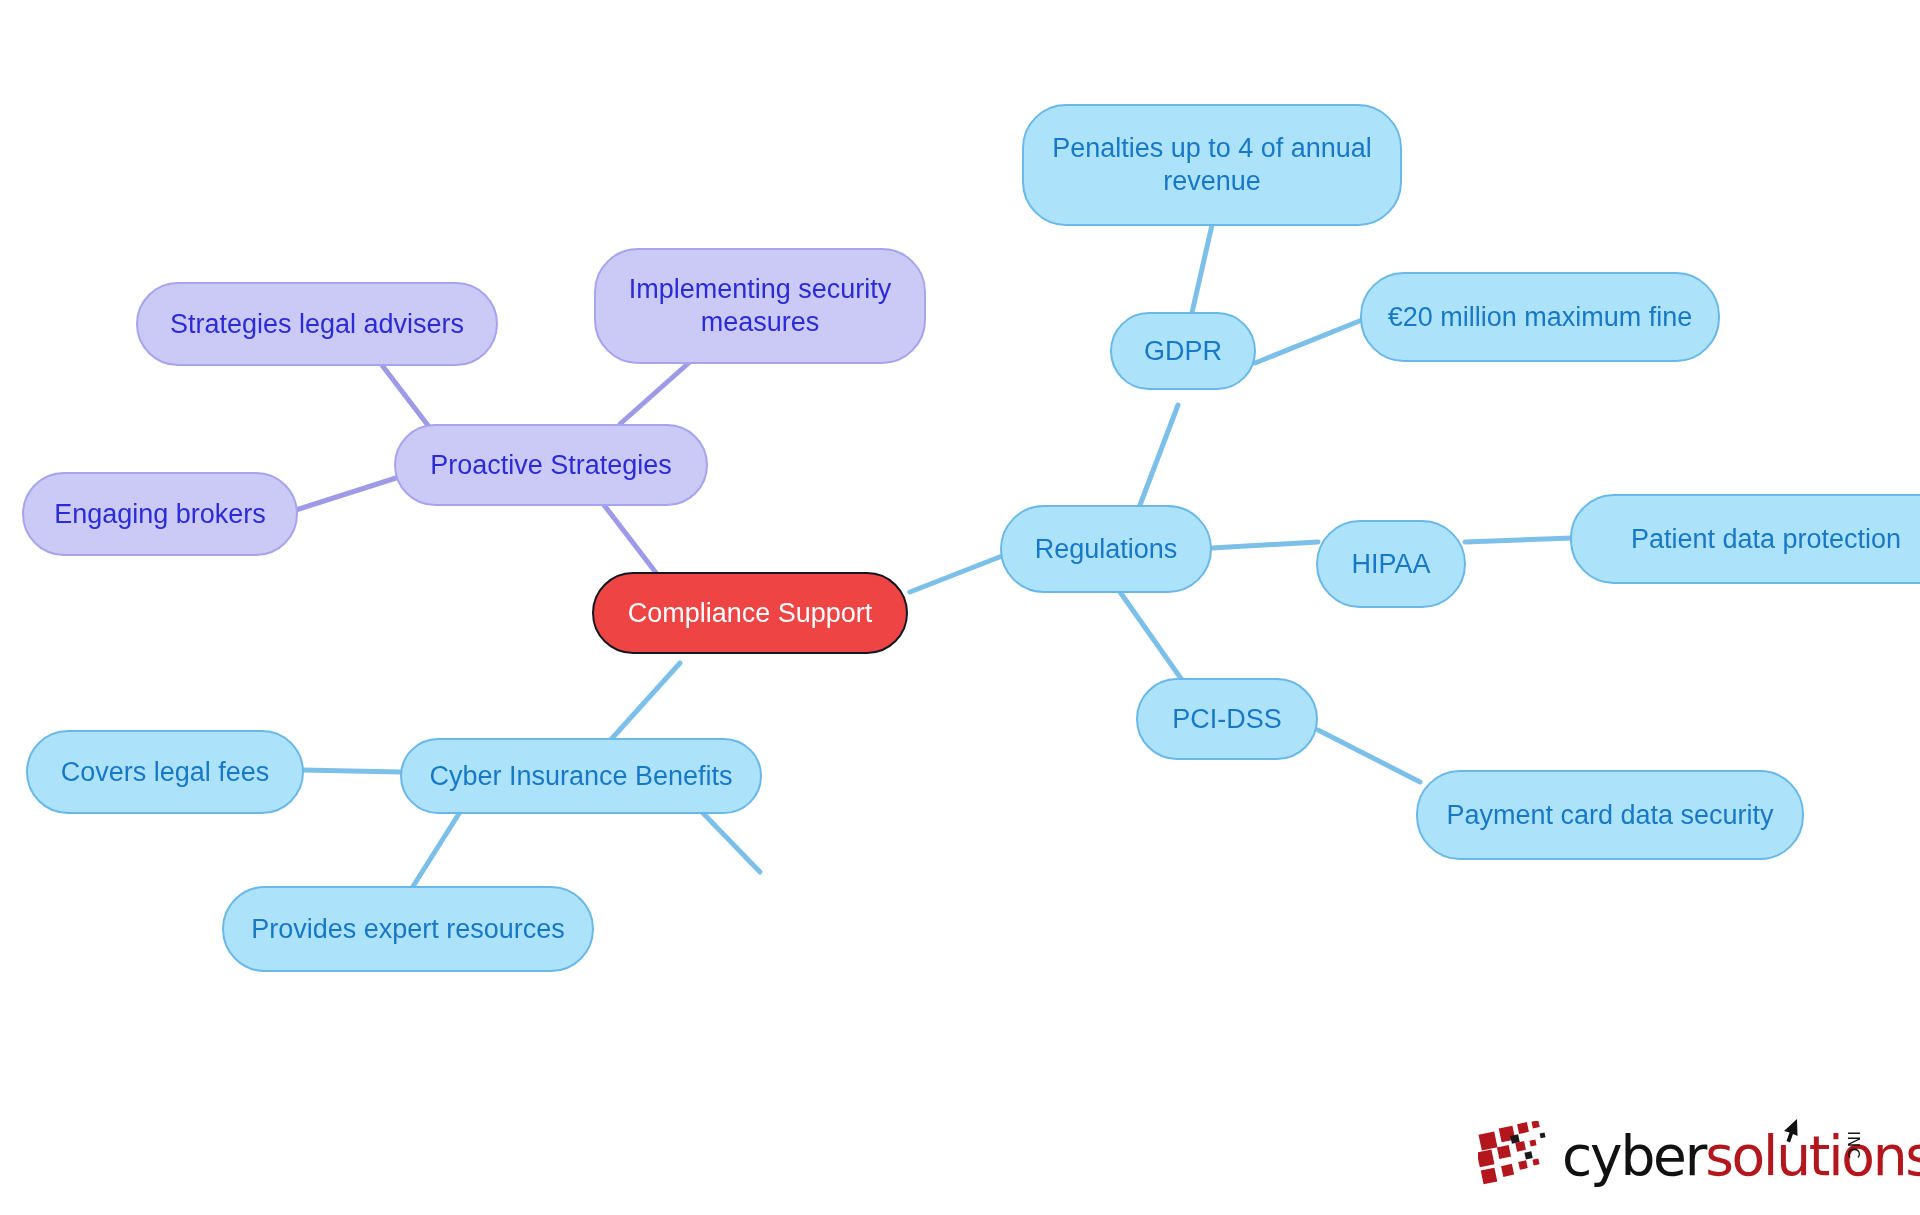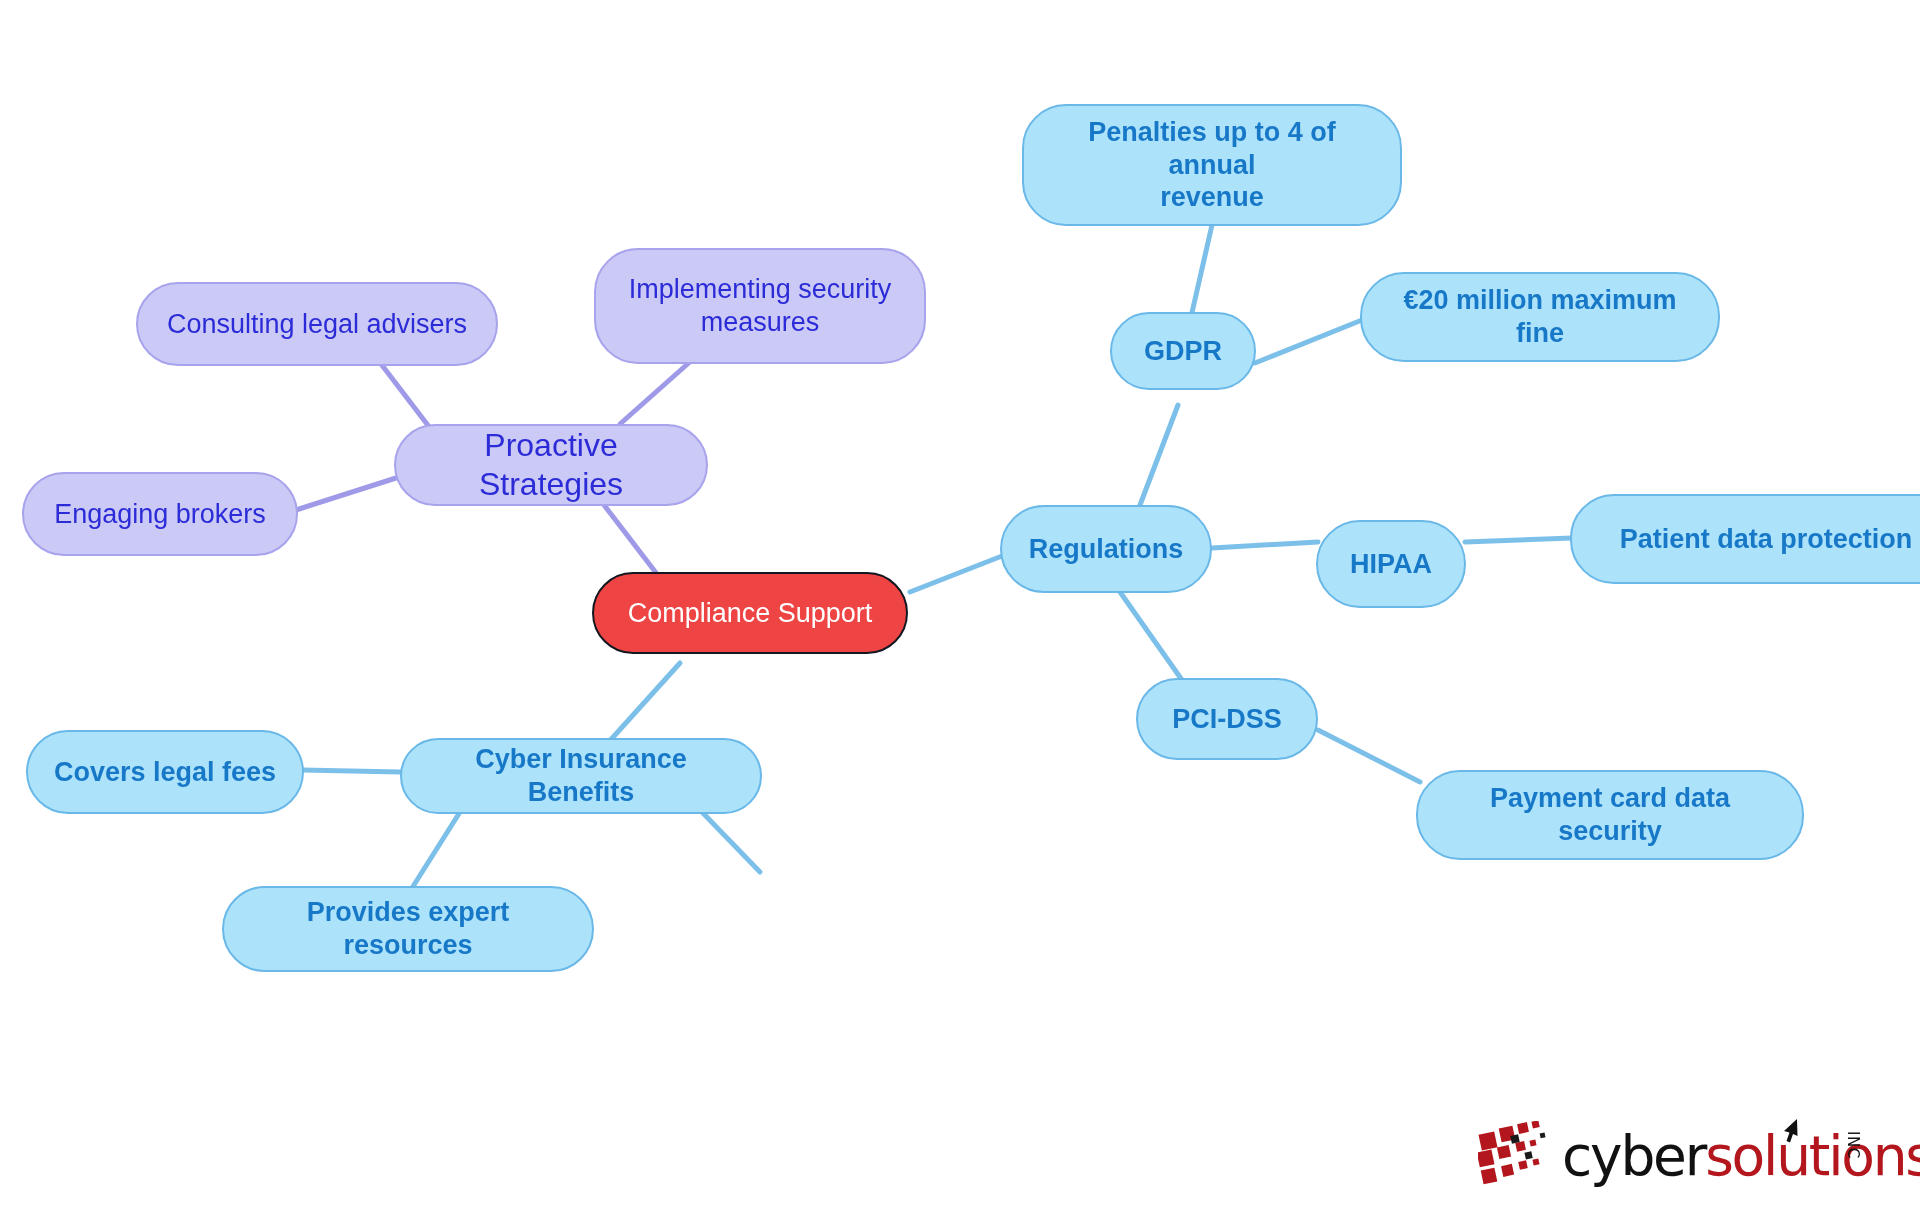--- a/index.html
+++ b/index.html
@@ -43,21 +43,20 @@
     border-width: 2px;
     line-height: 1.22;
     padding: 6px 18px;
     white-space: pre-line;
   }
 
   .node.blue {
     background: #ace3fb;
     border-color: #6ab8e8;
     color: #1878c8;
-    font-weight: bold;
   }
 
   .node.purple {
     background: #cbc9f5;
     border-color: #a7a3ec;
     color: #2b2bd8;
   }
 
   .node.root {
     background: #ef4444;
@@ -167,23 +166,23 @@
   <div class="node blue" style="left:1360px; top:272px; width:360px; height:90px; font-size:27px;">€20 million maximum fine</div>
 
   <div class="node blue" style="left:1316px; top:520px; width:150px; height:88px; font-size:27px;">HIPAA</div>
 
   <div class="node blue" style="left:1570px; top:494px; width:392px; height:90px; font-size:27px;">Patient data protection</div>
 
   <div class="node blue" style="left:1136px; top:678px; width:182px; height:82px; font-size:27px;">PCI-DSS</div>
 
   <div class="node blue" style="left:1416px; top:770px; width:388px; height:90px; font-size:27px;">Payment card data security</div>
 
-  <div class="node purple" style="left:394px; top:424px; width:314px; height:82px; font-size:32px;">Proactive Strategies</div>
-
-  <div class="node purple" style="left:136px; top:282px; width:362px; height:84px; font-size:27px;">Consulting legal advisers</div>
+  <div class="node purple" style="left:394px; top:424px; width:314px; height:82px; font-size:27px;">Proactive Strategies</div>
+
+  <div class="node purple" style="left:136px; top:282px; width:362px; height:84px; font-size:27px;">Strategies legal advisers</div>
 
   <div class="node purple" style="left:594px; top:248px; width:332px; height:116px; font-size:27px;">Implementing security
 measures</div>
 
   <div class="node purple" style="left:22px; top:472px; width:276px; height:84px; font-size:27px;">Engaging brokers</div>
 
   <div class="node blue" style="left:400px; top:738px; width:362px; height:76px; font-size:27px;">Cyber Insurance Benefits</div>
 
   <div class="node blue" style="left:26px; top:730px; width:278px; height:84px; font-size:27px;">Covers legal fees</div>
 

